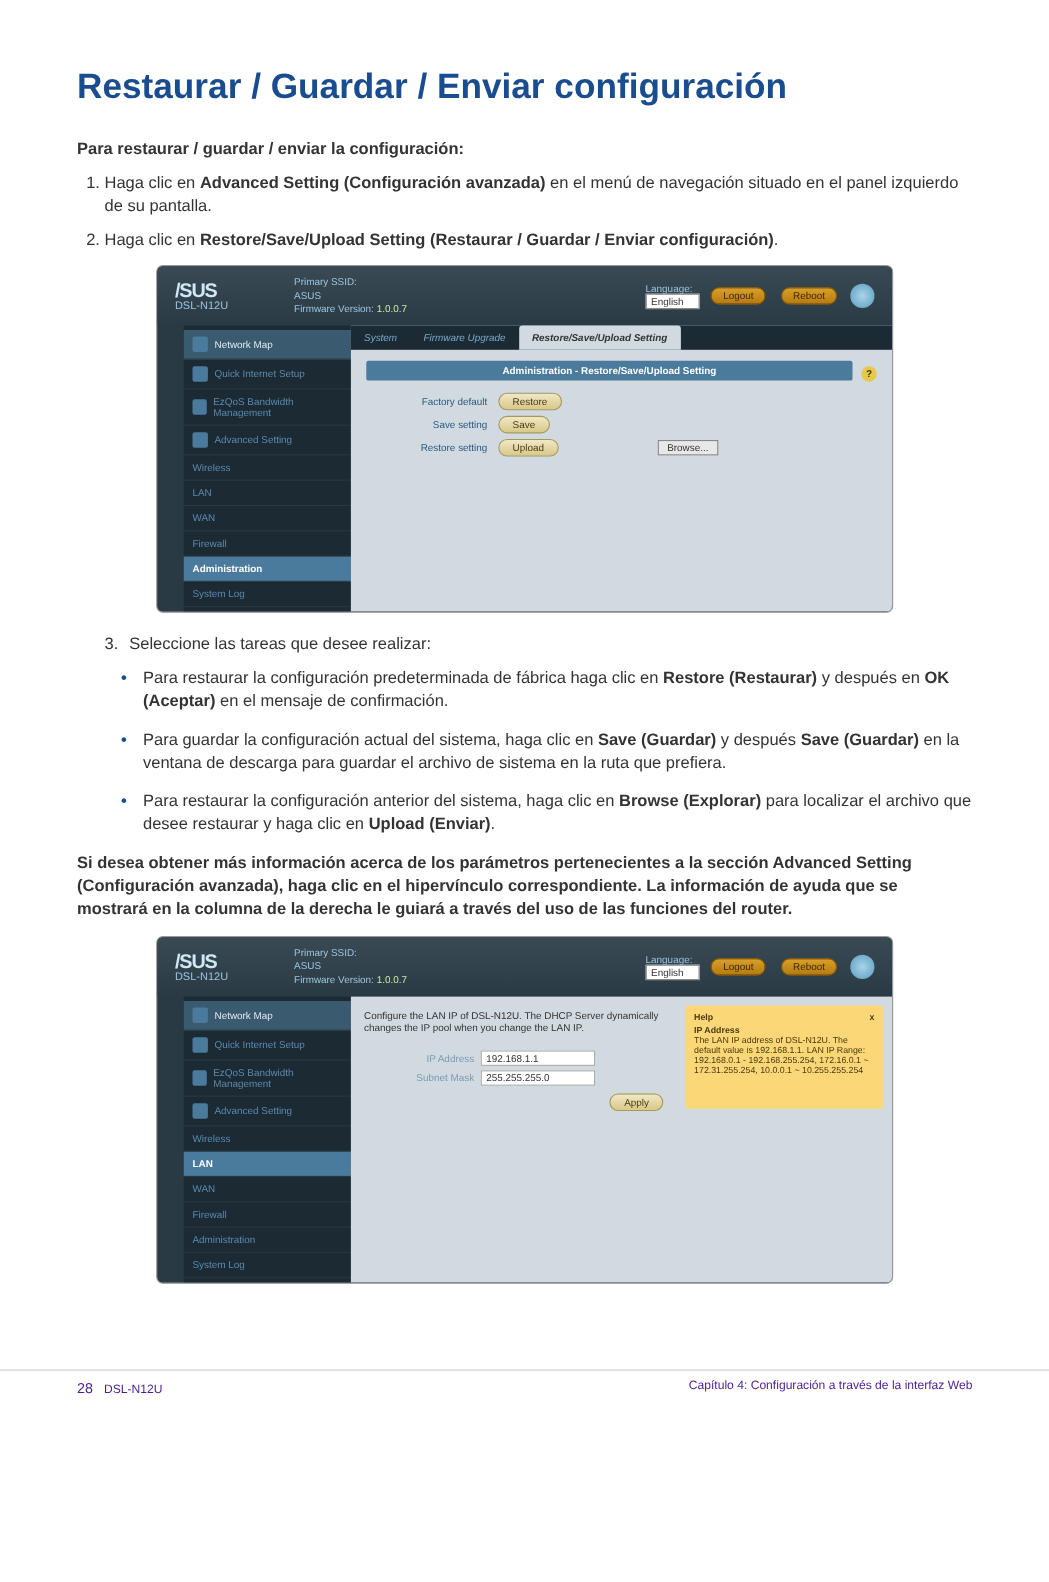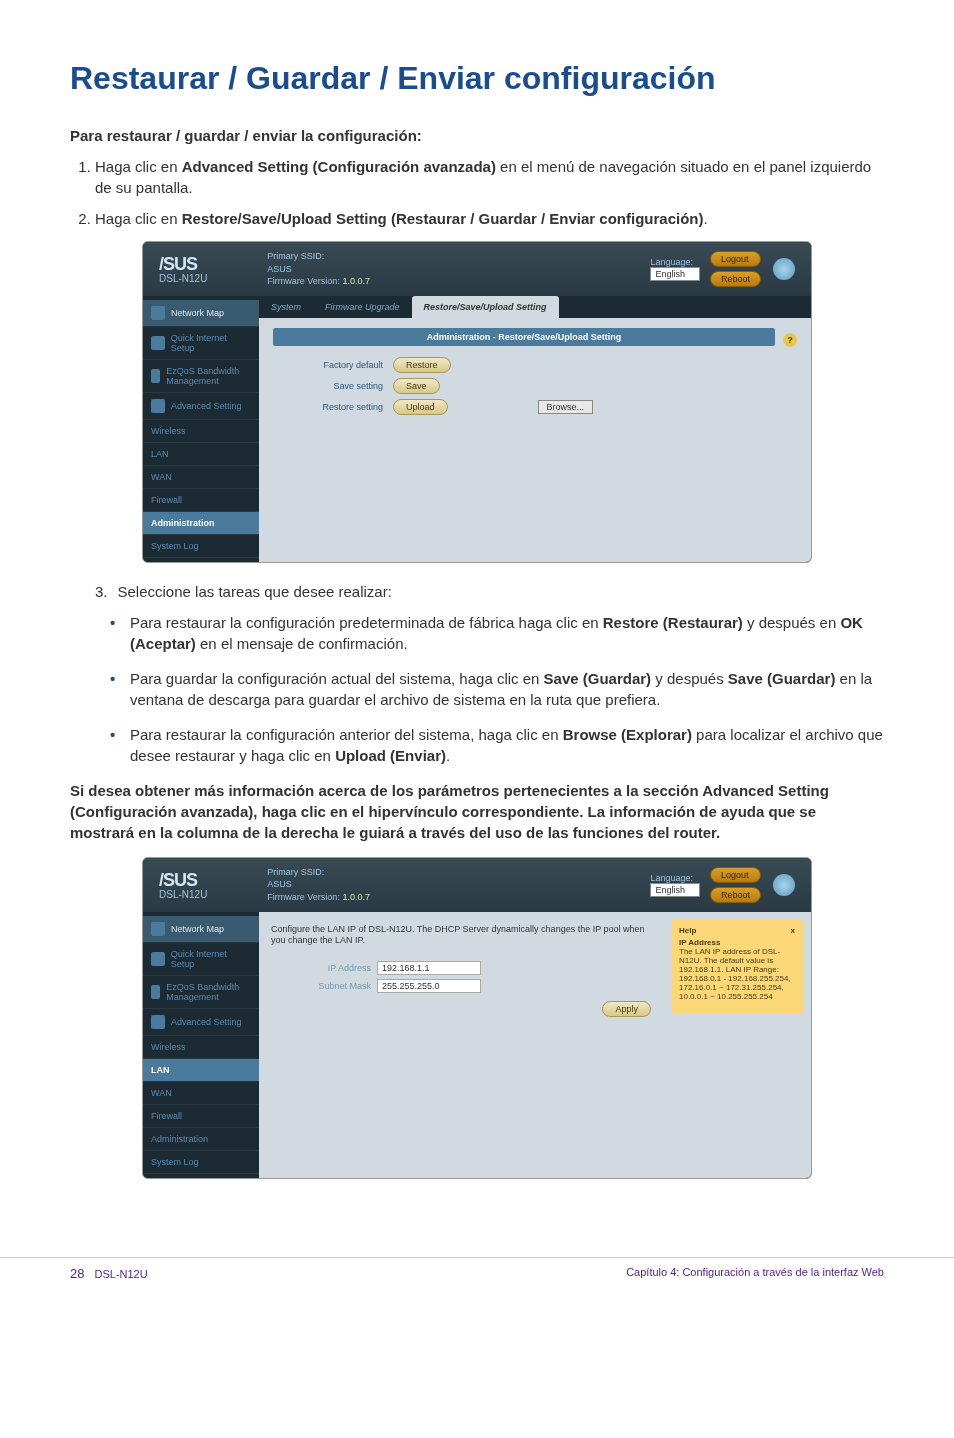--- a/index.html
+++ b/index.html
@@ -11,43 +11,43 @@
   ol li { font-size: 15px; margin-bottom: 10px; line-height: 1.4; }
   ul.bullets { list-style: none; padding-left: 40px; margin: 8px 0 14px 0; }
   ul.bullets li { font-size: 15px; line-height: 1.4; margin-bottom: 14px; position: relative; padding-left: 20px; }
   ul.bullets li::before { content: "•"; color: #1a4d8f; position: absolute; left: 0; top: 0; font-weight: bold; }
   b { font-weight: bold; }
   .router-shot { width: 670px; margin: 12px auto 18px; border: 1px solid #999; border-radius: 6px; overflow: hidden; background: #2a3a44; font-size: 10px; }
   .router-header { display: flex; align-items: center; padding: 8px 16px; background: linear-gradient(#3a4a54, #2a3a44); }
   .logo { color: #cfe8f5; font-weight: bold; font-size: 18px; letter-spacing: -1px; }
   .model { color: #9cc5e0; font-size: 10px; margin-top: -2px; }
   .header-mid { flex: 1; padding-left: 60px; color: #9cc5e0; font-size: 9px; line-height: 1.4; }
-  .header-right { display: flex; flex-direction: column; gap: 4px; margin-right: 12px; }
+  .header-right { display: flex; flex-direction: row; gap: 14px; margin-right: 12px; }
   .lang-row { display: flex; align-items: center; gap: 6px; font-size: 9px; color: #9cc5e0;}
   .lang-select { background: #fff; font-size: 9px; padding: 1px 14px 1px 4px; border: 1px solid #888;}
   .hbtn { background: linear-gradient(#d8a028, #b87a10); color: #3a2a00; border-radius: 10px; padding: 2px 10px; font-size: 9px; border: 1px solid #8a5a00;}
   .globe { width: 22px; height: 22px; background: radial-gradient(#a8d5e8,#5a9abf); border-radius: 50%; align-self: center; }
   .router-body { display: flex; min-height: 200px; }
-  .sidebar { width: 116px; background: #1c2a33; padding: 4px 0; }
+  .sidebar { width: 152px; background: #1c2a33; padding: 4px 0; margin-left: 24px; }
   .side-item { padding: 6px 8px; color: #5a8aaf; font-size: 9px; display: flex; align-items: center; gap: 6px; border-bottom: 1px solid #283842;}
   .side-item.active { background: #3a5a6f; color: #dfeaf2; }
   .side-item.highlight { background: #4a7a9c; color: #fff; font-weight: bold;}
   .side-icon { width: 14px; height: 14px; background: #4a7a9c; border-radius: 2px; display: inline-block;}
   .main-area { flex: 1; background: #d1dae0; }
   .tabs { display: flex; background: #1c2a33; font-style: italic; }
   .tab { padding: 6px 12px; color: #7aa8c8; font-size: 9px; }
   .tab.active { background: #d1dae0; color: #333; font-weight: bold; border-radius: 3px 3px 0 0;}
   .panel { padding: 10px 14px; }
   .panel-title-bar { background: #4a7a9c; color: #fff; font-size: 9px; font-weight: bold; padding: 4px 8px; border-radius: 2px; margin-bottom: 6px; text-align: center;}
   .panel-desc { font-size: 9px; color: #333; padding: 4px 4px 10px; line-height: 1.3;}
   .action-row { display: flex; align-items: center; gap: 10px; margin: 5px 0; padding-left: 20px;}
   .action-label { width: 90px; text-align: right; color: #2a5a7f; font-size: 9px; }
   .action-btn { background: linear-gradient(#f0e8c8, #d8c888); border: 1px solid #a89858; border-radius: 10px; padding: 2px 12px; font-size: 9px; color: #4a3a10; }
   .browse-btn { background: #e8e8e8; border: 1px solid #888; padding: 1px 8px; font-size: 9px; margin-left: 80px;}
-  .helpbox { width: 132px; background: #fbd778; border-radius: 3px; padding: 6px 8px; font-size: 8px; color: #4a3a10; }
+  .helpbox { width: 180px; background: #fbd778; border-radius: 3px; padding: 6px 8px; font-size: 8px; color: #4a3a10; }
   .helpbox .help-hdr { font-weight: bold; margin-bottom: 3px; display: flex; justify-content: space-between;}
   .main-flex { display: flex; gap: 8px; padding: 8px;}
   .main-left { flex: 1; }
   .field-row { display: flex; align-items: center; margin: 4px 0; padding-left: 30px;}
   .field-label { width: 80px; text-align: right; color: #7a9aaf; font-size: 9px; padding-right: 6px;}
   .field-input { background: #fff; border: 1px solid #aaa; padding: 1px 4px; font-size: 9px; width: 104px;}
   .apply-row { text-align: right; padding: 6px 12px 0 0;}
   .bold-para { font-weight: bold; font-size: 15px; line-height: 1.4; margin: 14px 0; }
   .footer { border-top: 1px solid #ccc; margin-top: 30px; padding: 8px 70px; display: flex; justify-content: space-between; font-size: 12px; color: #4c1d95;}
   .footer .pn { font-weight: normal; font-size: 13px;}

